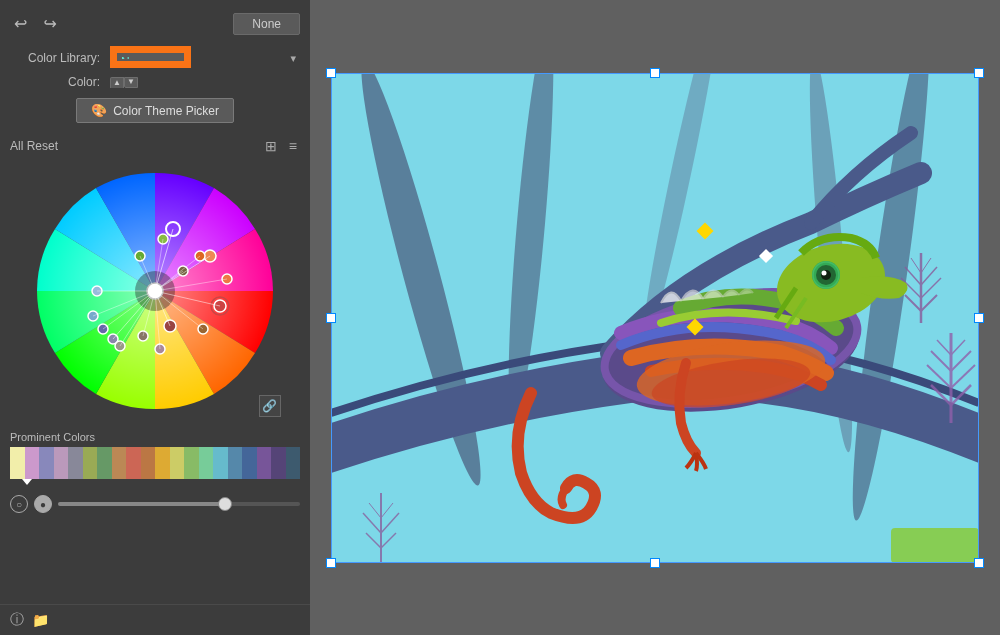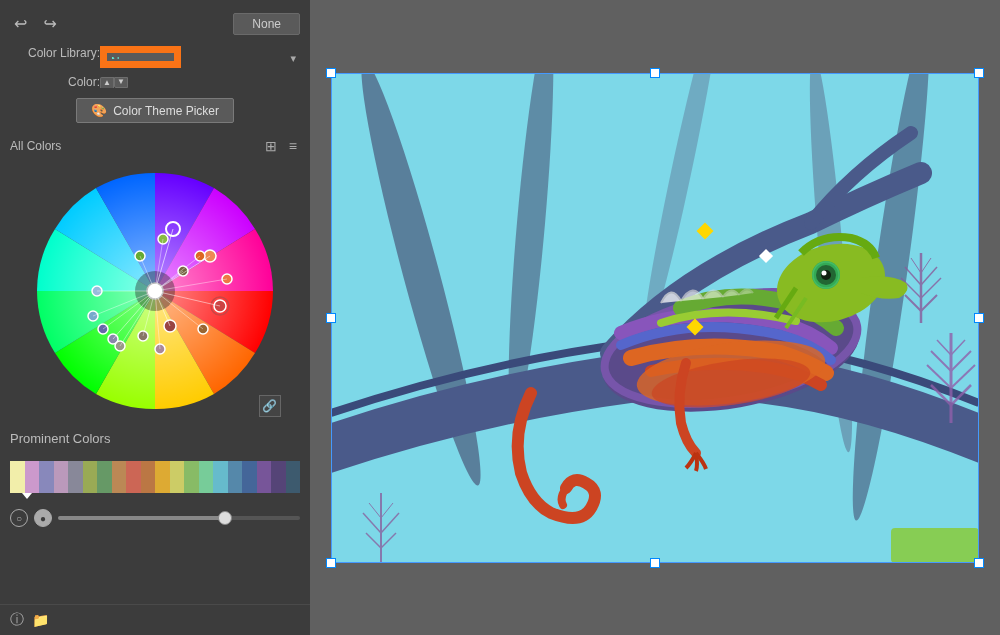--- a/index.html
+++ b/index.html
@@ -48,22 +48,23 @@
       color: #ccc;
       padding: 3px 18px;
       font-size: 12px;
       cursor: pointer;
       border-radius: 2px;
     }
 
     
     .form-row {
       display: flex;
+      align-items: center;
       padding: 3px 10px;
-      gap: 0;
+      gap: 10px;
     }
     .form-label {
       text-align: right;
       min-width: 90px;
       color: #bbb;
       font-size: 12px;
     }
     .form-select {
       flex: 1;
       background: #5a5a5a;
@@ -205,22 +206,22 @@
       height: 260px;
       border-radius: 50%;
     }
 
     
     .prominent-section {
       padding: 6px 10px 4px 10px;
     }
     .prominent-title {
       color: #bbb;
-      font-size: 13px;
-      margin-bottom: 15px;
+      font-size: 11px;
+      margin-bottom: 4px;
     }
     .prominent-colors {
       height: 32px;
       display: flex;
       width: 100%;
       position: relative;
     }
     .color-swatch {
       flex: 1;
       height: 100%;
@@ -355,21 +356,21 @@
 
   <div class="picker-btn-row">
     <button class="picker-btn">
       <span class="picker-icon">🎨</span>
       <span>Color Theme Picker</span>
     </button>
   </div>
 
   <div class="wheel-section">
     <div class="wheel-header">
-      <span class="wheel-title">All Colors</span>
+      <span class="wheel-title">All Reset</span>
       <div class="wheel-icons">
         <button class="wheel-icon-btn" title="Grid view">⊞</button>
         <button class="wheel-icon-btn" title="List view">≡</button>
       </div>
     </div>
     <div class="wheel-container">
       
       <svg class="color-wheel-svg" viewBox="0 0 260 260">
         <defs>
           <radialGradient id="rg" cx="50%" cy="50%" r="50%">

